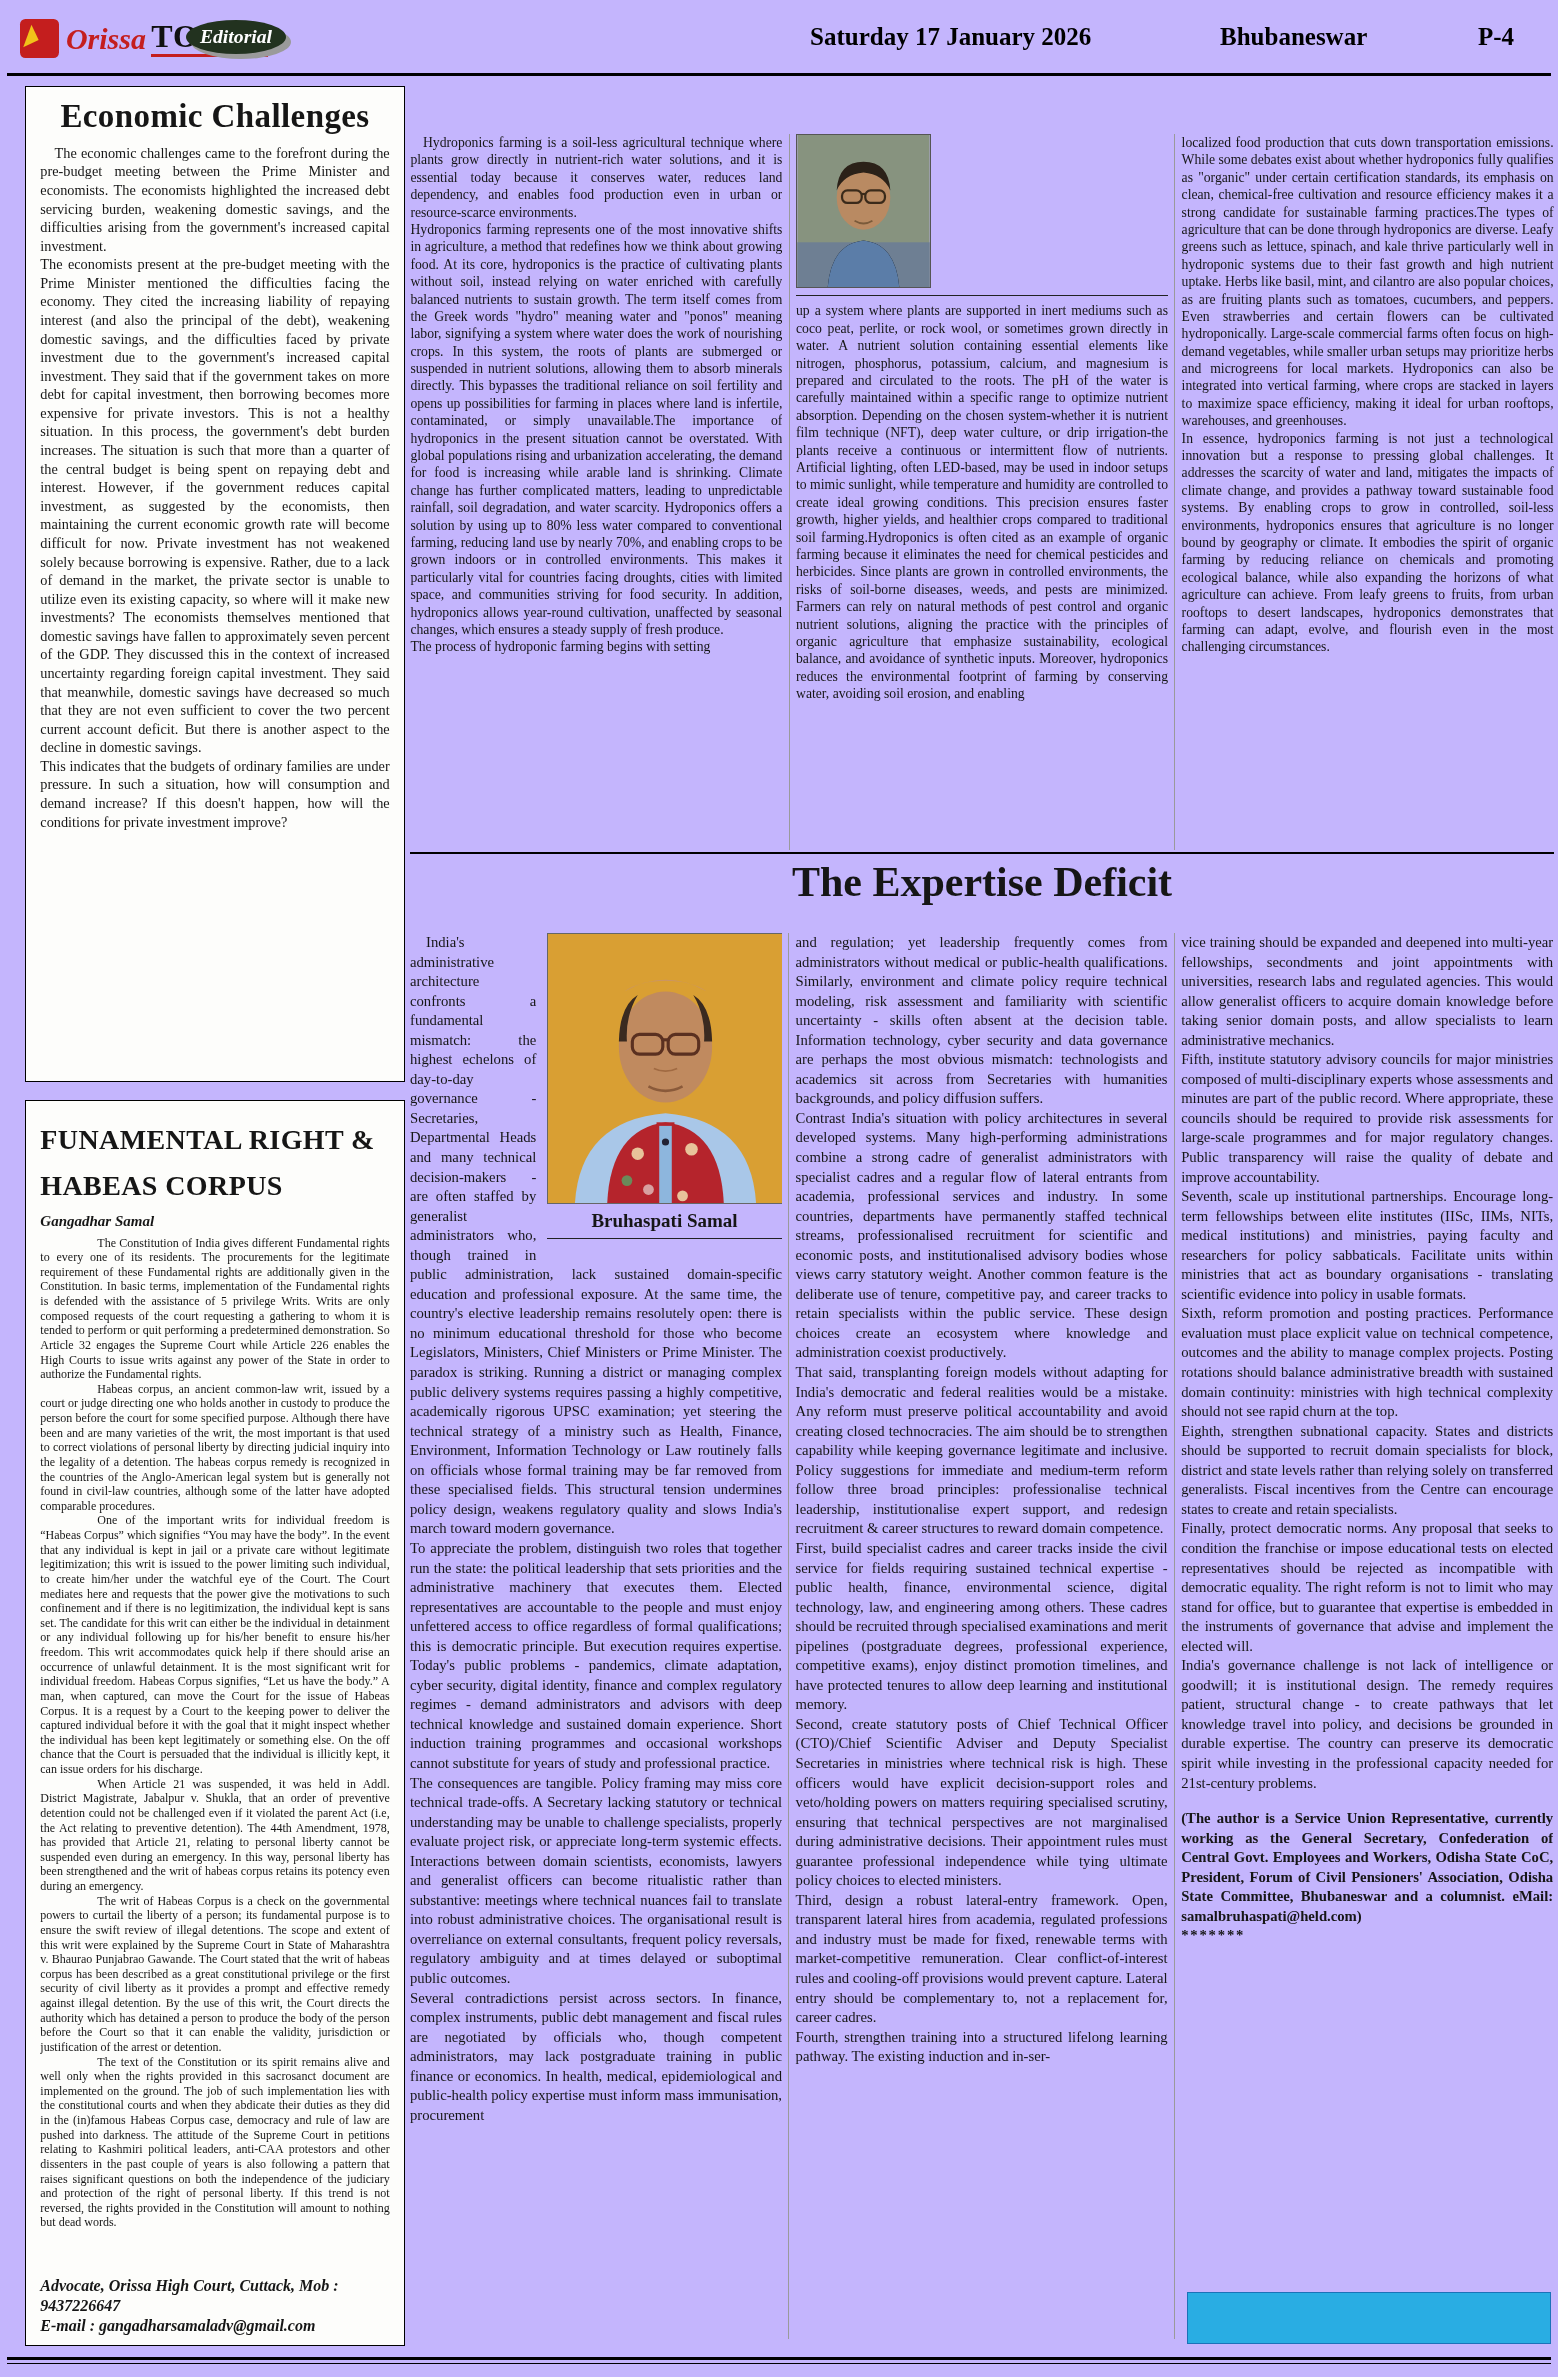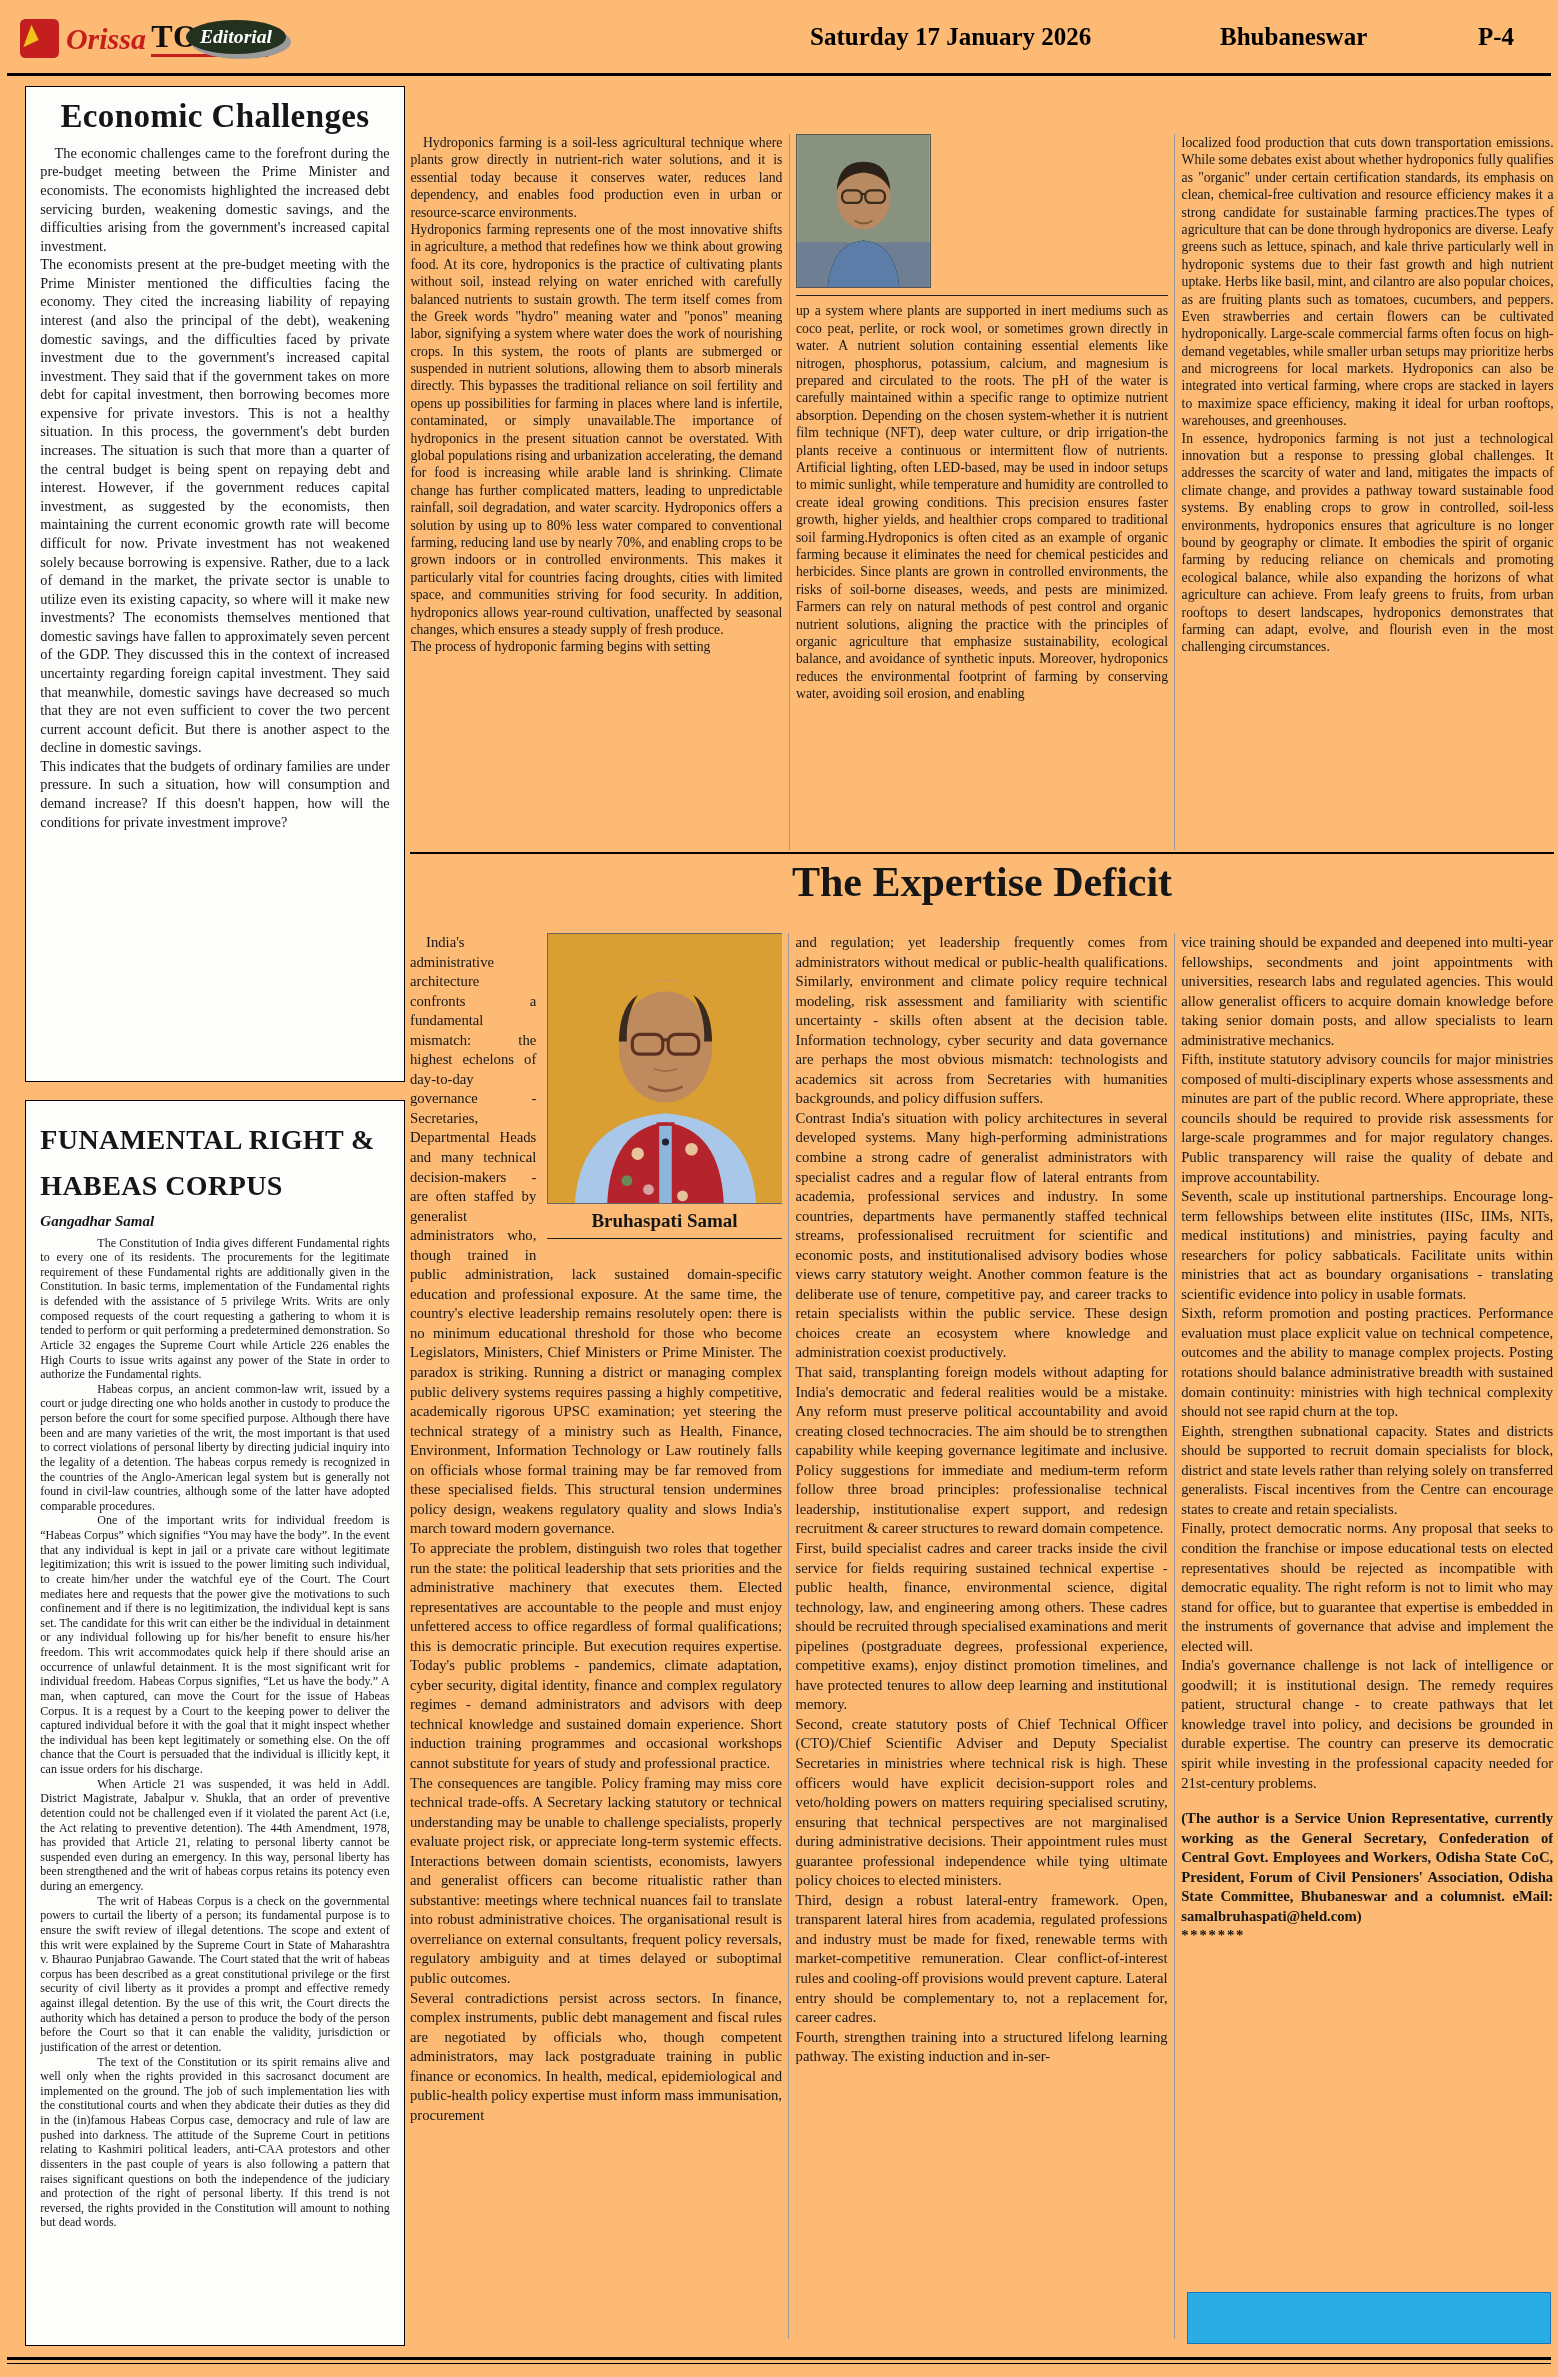--- a/index.html
+++ b/index.html
@@ -1,16 +1,16 @@
 <!DOCTYPE html>
 <html style="font-size:14.3px"><head>
 <meta charset="utf-8">
 <style>
   html,body{margin:0;padding:0;background:#e8e8e4;}
-  #page{position:relative;width:1558px;height:2377px;background:#fdba74;margin:0 auto;
+  #page{position:relative;width:1558px;height:2377px;background:#c4b5fd;margin:0 auto;
         font-family:"Liberation Serif","DejaVu Serif",serif;color:#161616;overflow:hidden;}
 
   
   #masthead{position:absolute;left:19.7px;top:10.7px;height:56px;display:flex;align-items:center;}
   .logo-flag{width:39px;height:39px;background:#c41e1e;border-radius:5.4px;position:relative;margin-right:7.2px;}
   .logo-flag:before{content:"";position:absolute;left:7.2px;top:7.2px;width:0;height:0;
       border-left:12.5px solid #f2c21a;border-top:12.5px solid transparent;border-bottom:12.5px solid transparent;transform:rotate(20deg);}
   .logo-orissa{font-style:italic;font-weight:bold;font-size:30px;color:#c41e1e;margin-right:5.4px;}
   .logo-today{font-weight:bold;font-size:32px;color:#111;letter-spacing:0.9px;border-bottom:3.6px solid #c41e1e;line-height:1.05;}
   #edition-badge{position:absolute;left:186px;top:19.7px;width:106px;height:39px;}
@@ -207,19 +207,23 @@
       <span>HABEAS CORPUS</span></h1>
     <div class="byline">Gangadhar Samal</div>
     <div class="body">
         <p>The Constitution of India gives different Fundamental rights to every one of its residents. The procurements for the legitimate requirement of these Fundamental rights are additionally given in the Constitution. In basic terms, implementation of the Fundamental rights is defended with the assistance of 5 privilege Writs. Writs are only composed requests of the court requesting a gathering to whom it is tended to perform or quit performing a predetermined demonstration. So Article 32 engages the Supreme Court while Article 226 enables the High Courts to issue writs against any power of the State in order to authorize the Fundamental rights.</p>
         <p>Habeas corpus, an ancient common-law writ, issued by a court or judge directing one who holds another in custody to produce the person before the court for some specified purpose. Although there have been and are many varieties of the writ, the most important is that used to correct violations of personal liberty by directing judicial inquiry into the legality of a detention. The habeas corpus remedy is recognized in the countries of the Anglo-American legal system but is generally not found in civil-law countries, although some of the latter have adopted comparable procedures.</p>
         <p>One of the important writs for individual freedom is “Habeas Corpus” which signifies “You may have the body”. In the event that any individual is kept in jail or a private care without legitimate legitimization; this writ is issued to the power limiting such individual, to create him/her under the watchful eye of the Court. The Court mediates here and requests that the power give the motivations to such confinement and if there is no legitimization, the individual kept is sans set. The candidate for this writ can either be the individual in detainment or any individual following up for his/her benefit to ensure his/her freedom. This writ accommodates quick help if there should arise an occurrence of unlawful detainment. It is the most significant writ for individual freedom. Habeas Corpus signifies, “Let us have the body.” A man, when captured, can move the Court for the issue of Habeas Corpus. It is a request by a Court to the keeping power to deliver the captured individual before it with the goal that it might inspect whether the individual has been kept legitimately or something else. On the off chance that the Court is persuaded that the individual is illicitly kept, it can issue orders for his discharge.</p>
         <p>When Article 21 was suspended, it was held in Addl. District Magistrate, Jabalpur v. Shukla, that an order of preventive detention could not be challenged even if it violated the parent Act (i.e, the Act relating to preventive detention). The 44th Amendment, 1978, has provided that Article 21, relating to personal liberty cannot be suspended even during an emergency. In this way, personal liberty has been strengthened and the writ of habeas corpus retains its potency even during an emergency.</p>
         <p>The writ of Habeas Corpus is a check on the governmental powers to curtail the liberty of a person; its fundamental purpose is to ensure the swift review of illegal detentions. The scope and extent of this writ were explained by the Supreme Court in State of Maharashtra v. Bhaurao Punjabrao Gawande. The Court stated that the writ of habeas corpus has been described as a great constitutional privilege or the first security of civil liberty as it provides a prompt and effective remedy against illegal detention. By the use of this writ, the Court directs the authority which has detained a person to produce the body of the person before the Court so that it can enable the validity, jurisdiction or justification of the arrest or detention.</p>
         <p>The text of the Constitution or its spirit remains alive and well only when the rights provided in this sacrosanct document are implemented on the ground. The job of such implementation lies with the constitutional courts and when they abdicate their duties as they did in the (in)famous Habeas Corpus case, democracy and rule of law are pushed into darkness. The attitude of the Supreme Court in petitions relating to Kashmiri political leaders, anti-CAA protestors and other dissenters in the past couple of years is also following a pattern that raises significant questions on both the independence of the judiciary and protection of the right of personal liberty. If this trend is not reversed, the rights provided in the Constitution will amount to nothing but dead words.</p>
       </div>
+    <div class="foot">
+      <div>Advocate, Orissa High Court, Cuttack, Mob : 9437226647</div>
+      <div>E-mail : gangadharsamaladv@gmail.com</div>
+    </div>
   </div>
 
   <div id="ad-box"></div>
   <div class="bot-rule1"></div>
   <div class="bot-rule2"></div>
 </div>
 
 
 </body></html>

